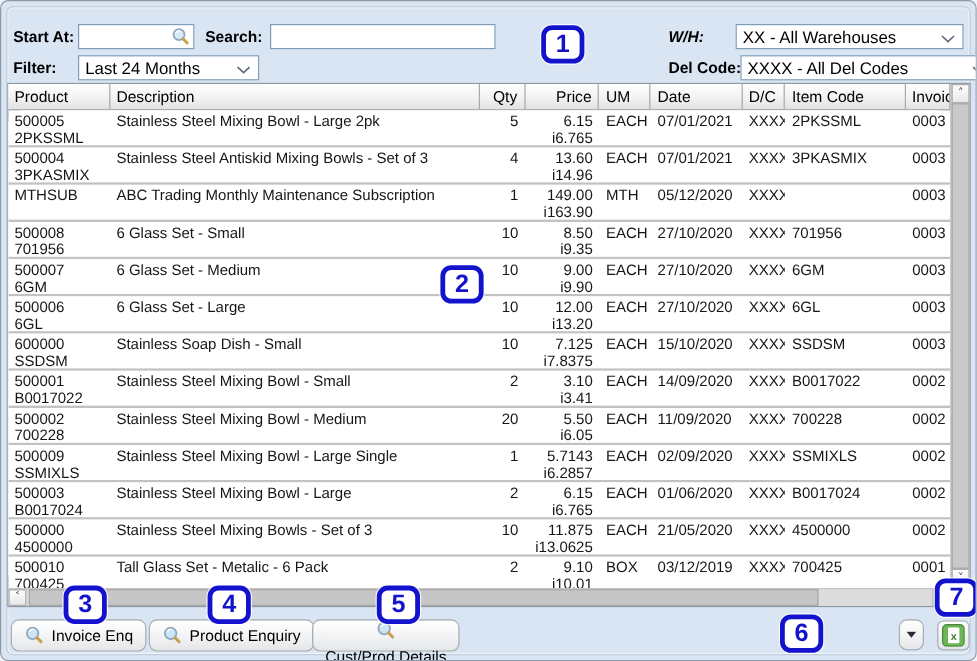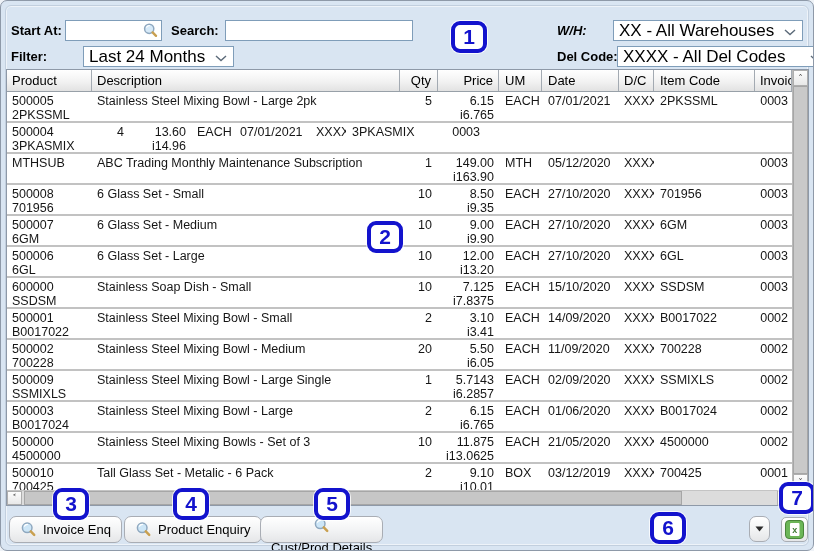--- a/index.html
+++ b/index.html
@@ -25,21 +25,21 @@
     position:absolute; height:21px; background:#fff;
     border:1px solid #7f9db9; font-size:13px; padding:0 4px;
     color:#000;
   }
   .inputwrap{ position:absolute; }
   .inputwrap .tinput{ position:static; width:100%; height:100%; display:block; }
   .lens{ position:absolute; right:3px; top:2px; width:17px; height:17px; cursor:pointer; }
 
   .select{
     position:absolute; height:21px; background:#fff;
-    border:1px solid #7f9db9; font-size:17px; color:#000;
+    border:1px solid #7f9db9; font-size:14px; color:#000;
     display:flex; align-items:center; padding-left:5px; cursor:default;
   }
   .select .chev{ position:absolute; right:6px; top:8px; }
 
   
   .tablepanel{
     position:absolute; left:5px; top:68px; width:803px; height:437px;
     background:#fff; border:1px solid #8e99a8;
   }
   .thead{
@@ -142,21 +142,21 @@
 
   <div class="lbl" style="left:556px; top:22px;font-style:italic;">W/H:</div>
   <div class="select" style="left:612px; top:19px; width:190px;">
     <span>XX - All Warehouses</span>
     <svg class="chev" width="12" height="7" viewBox="0 0 12 7">
         <path d="M1 1 L6 5.6 L11 1" fill="none" stroke="#5d6b7a" stroke-width="1.4"></path>
       </svg>
   </div>
 
   <div class="lbl" style="left:10px; top:48px;">Filter:</div>
-  <div class="select" style="left:64px; top:45px; width:151px;margin-left:18px;">
+  <div class="select" style="left:64px; top:45px; width:151px;">
     <span>Last 24 Months</span>
     <svg class="chev" width="12" height="7" viewBox="0 0 12 7">
         <path d="M1 1 L6 5.6 L11 1" fill="none" stroke="#5d6b7a" stroke-width="1.4"></path>
       </svg>
   </div>
   <div class="lbl" style="left:556px; top:48px;">Del Code:</div>
   <div class="select" style="left:616px; top:45px; width:212px;">
     <span>XXXX - All Del Codes</span>
     <svg class="chev" width="12" height="7" viewBox="0 0 12 7">
         <path d="M1 1 L6 5.6 L11 1" fill="none" stroke="#5d6b7a" stroke-width="1.4"></path>
@@ -192,20 +192,21 @@
     <div class="cell c-date">07/01/2021</div>
     <div class="cell c-dc">XXXX</div>
     <div class="cell c-item">2PKSSML</div>
     <div class="cell c-inv">0003</div>
   </div>
         <div class="trow">
     <div class="cell c-product">
       <div>500004</div>
             <div>3PKASMIX</div>
     </div>
+    <div class="cell c-desc">Stainless Steel Antiskid Mixing Bowls - Set of 3</div>
     <div class="cell c-qty">4</div>
     <div class="cell c-price">
       <div>13.60</div>
             <div>i14.96</div>
     </div>
     <div class="cell c-um">EACH</div>
     <div class="cell c-date">07/01/2021</div>
     <div class="cell c-dc">XXXX</div>
     <div class="cell c-item">3PKASMIX</div>
     <div class="cell c-inv">0003</div>

